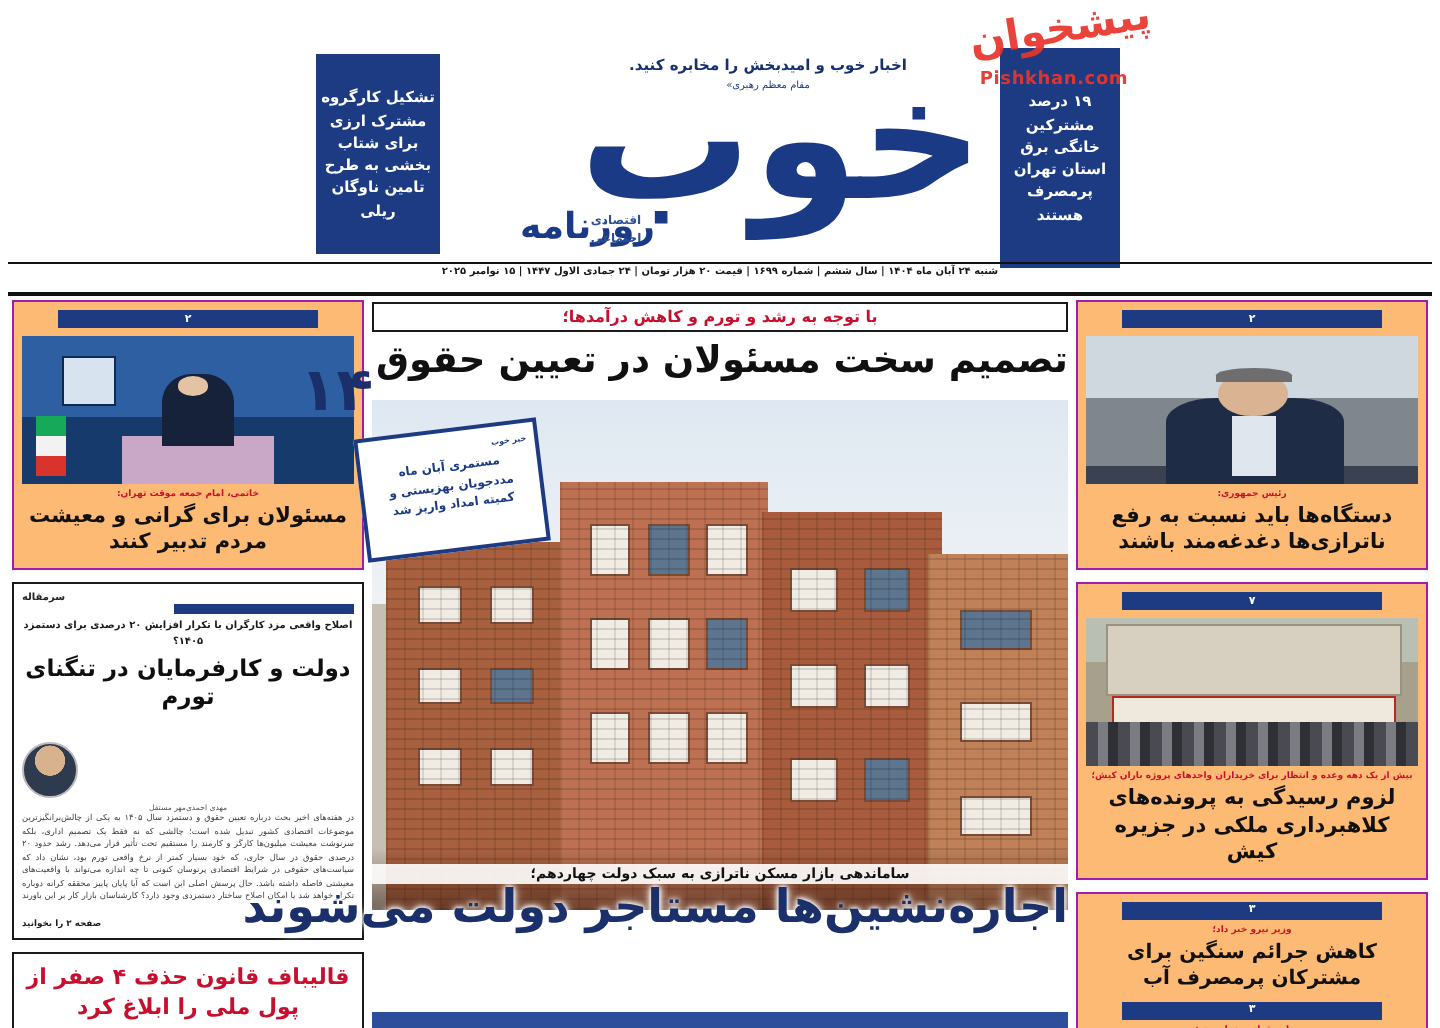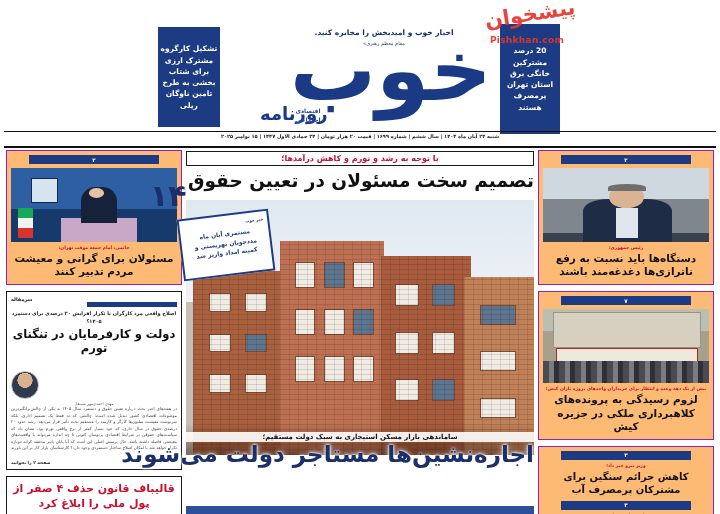--- a/index.html
+++ b/index.html
@@ -200,21 +200,21 @@
 </style>
 </head>
 <body>
 
 <div id="page">
 
   <div id="masthead">
 
     <div class="sidebox" id="box-left">تشکیل کارگروه مشترک ارزی برای شتاب بخشی به طرح تامین ناوگان ریلی</div>
 
-    <div class="sidebox" id="box-right">20 درصد مشترکین خانگی برق استان تهران پرمصرف هستند</div>
+    <div class="sidebox" id="box-right">۱۹ درصد مشترکین خانگی برق استان تهران پرمصرف هستند</div>
 
     <div id="logo-wrap">
       <div id="slogan">
         <span>اخبار خوب و امیدبخش را مخابره کنید.</span>
         <span class="src">مقام معظم رهبری»</span>
       </div>
       <div id="logo-kh">خوب</div>
       <div id="logo-rooz">روزنامه</div>
       <div id="logo-tags">
         <div>اقتصادی</div>
@@ -275,21 +275,21 @@
       <div class="shadowbar"></div>
     </div>
   </div>
 
   <div id="stamp">
     <div class="st-top">خبر خوب</div>
     <div class="st-body">مستمری آبان ماه مددجویان بهزیستی و کمیته امداد واریز شد</div>
   </div>
 
   <div id="photo-head">
-    <div id="ph-kicker">ساماندهی بازار مسکن استیجاری به سبک دولت مستقیم؛</div>
+    <div id="ph-kicker">ساماندهی بازار مسکن ناترازی به سبک دولت چهاردهم؛</div>
     <div id="ph-main">اجاره‌نشین‌ها مستاجر دولت می‌شوند</div>
   </div>
   <div id="blue-strip"></div>
 
   <div id="bignum">۱۴</div>
 
   <div class="col" id="col-left">
 
     <div class="story">
       <div class="pagetag">۲</div>

